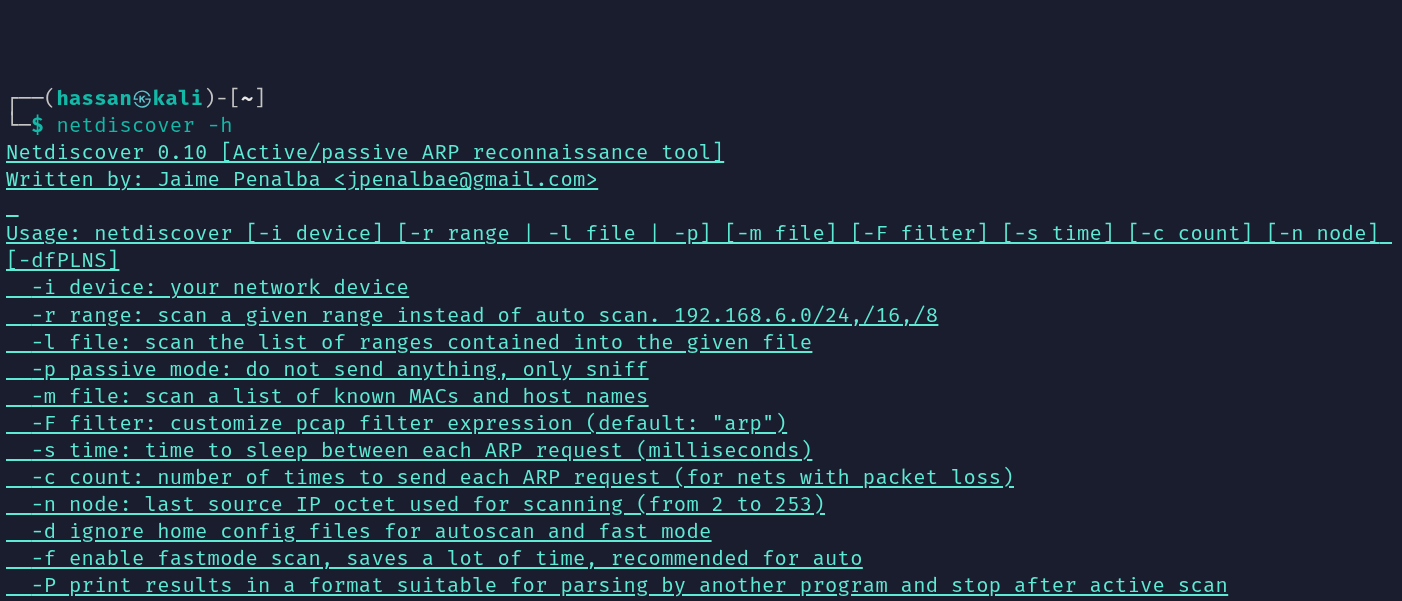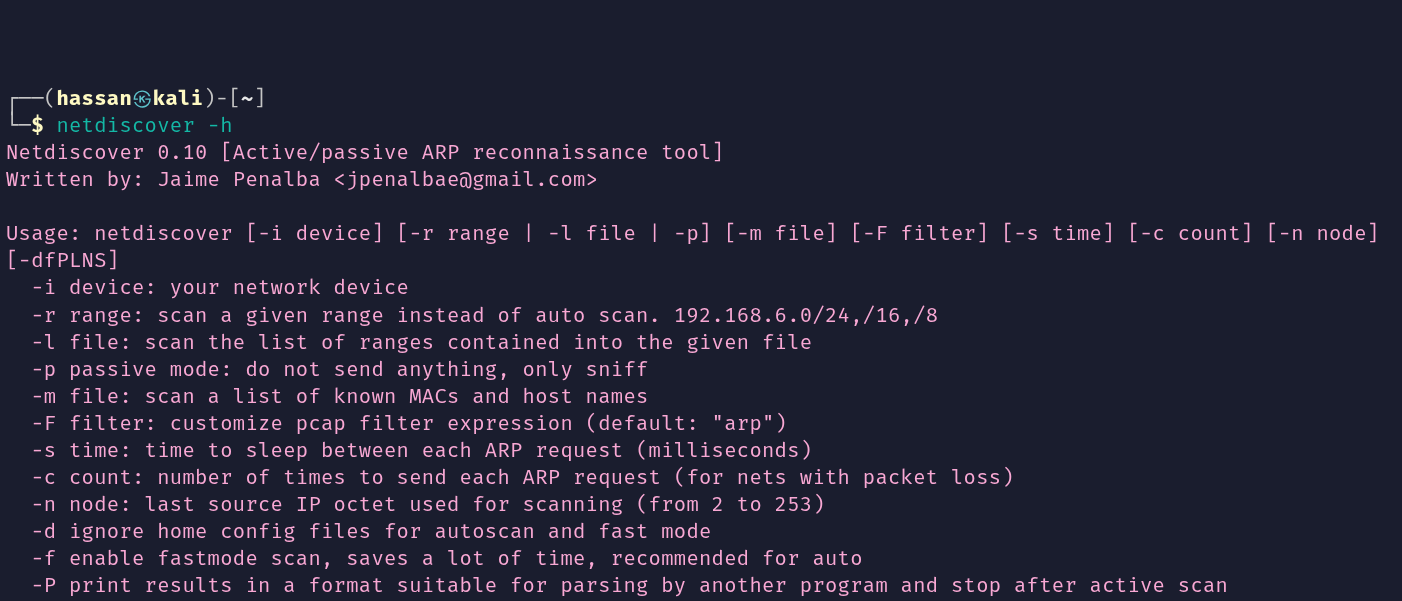--- a/index.html
+++ b/index.html
@@ -18,25 +18,25 @@
     overflow: hidden;
     white-space: pre-wrap;
     word-wrap: break-word;
     padding: 4px 6px;
     letter-spacing: 0.3px;
   }
   .prompt-line {
     margin-bottom: 0;
   }
   .dim-white { color: #c5c5c5; }
-  .bright-blue { color: #fef9c3; font-weight: bold; }
+  .bright-blue { color: #14b8a6; font-weight: bold; }
   .cyan { color: #14b8a6; }
   .skull { color: #5ec3cc; }
   .path { color: #e8e8e8; font-weight: bold;}
-  .output { color: #f9a8d4; }
+  .output { color: #5eead4; text-decoration: underline; }
 </style>
 </head>
 <body>
 
 
 <div><div class="prompt-line"><span class="dim-white">┌──(</span><span class="bright-blue">hassan</span><span class="skull">㉿</span><span class="bright-blue">kali</span><span class="dim-white">)-[</span><span class="path">~</span><span class="dim-white">]</span></div><div class="prompt-line"><span class="dim-white">└─</span><span class="bright-blue">$</span><span> </span><span class="cyan">netdiscover -h</span></div><div class="output">Netdiscover 0.10 [Active/passive ARP reconnaissance tool]</div><div class="output">Written by: Jaime Penalba &lt;jpenalbae@gmail.com&gt;</div><div class="output">&nbsp;</div><div class="output">Usage: netdiscover [-i device] [-r range | -l file | -p] [-m file] [-F filter] [-s time] [-c count] [-n node] [-dfPLNS]</div><div class="output">  -i device: your network device</div><div class="output">  -r range: scan a given range instead of auto scan. 192.168.6.0/24,/16,/8</div><div class="output">  -l file: scan the list of ranges contained into the given file</div><div class="output">  -p passive mode: do not send anything, only sniff</div><div class="output">  -m file: scan a list of known MACs and host names</div><div class="output">  -F filter: customize pcap filter expression (default: "arp")</div><div class="output">  -s time: time to sleep between each ARP request (milliseconds)</div><div class="output">  -c count: number of times to send each ARP request (for nets with packet loss)</div><div class="output">  -n node: last source IP octet used for scanning (from 2 to 253)</div><div class="output">  -d ignore home config files for autoscan and fast mode</div><div class="output">  -f enable fastmode scan, saves a lot of time, recommended for auto</div><div class="output">  -P print results in a format suitable for parsing by another program and stop after active scan</div><div class="output">  -L similar to -P but continue listening after the active scan is completed</div></div>
 
 
 
 </body></html>

